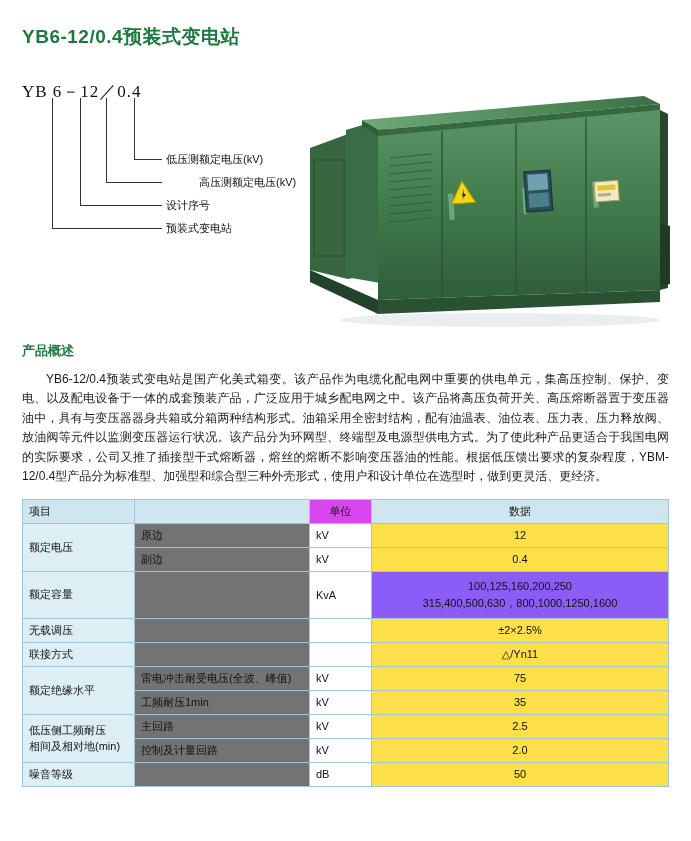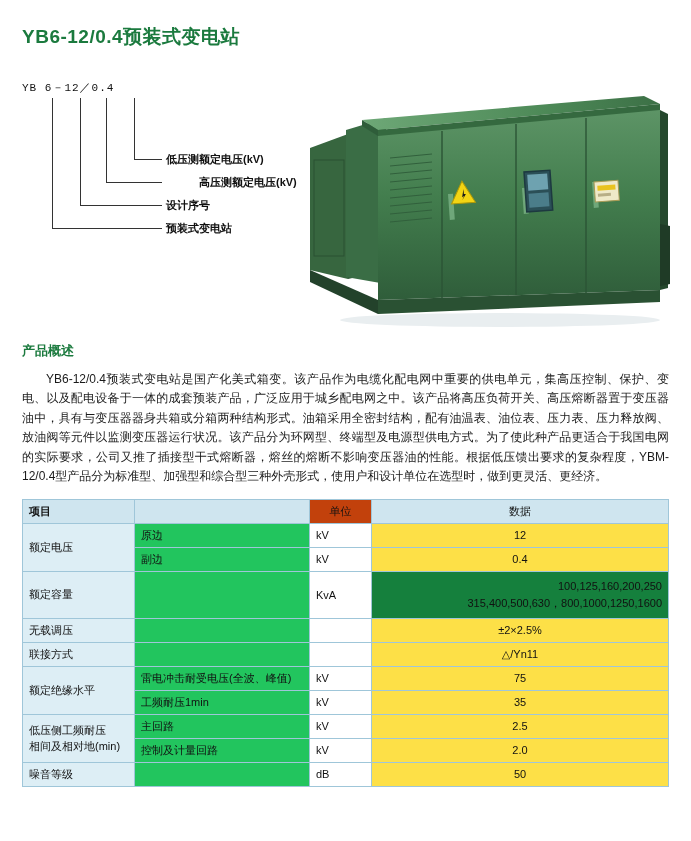--- a/index.html
+++ b/index.html
@@ -28,30 +28,29 @@
     font-weight: bold;
     color: #1b7a3e;
     margin: 0;
     padding-top: 18px;
   }
 
   
   .model-block { position: relative; height: 200px; width: 330px; margin-top: 14px; }
   .model-code {
     position: absolute; top: 0; left: 0;
-    font-size: 11px; color: #111; letter-spacing: 1px;
-    font-family: Liberation Mono, monospace;
+    font-size: 17px; color: #111; letter-spacing: 1px;
+    font-family: Liberation Serif, serif;
   }
   .leader { position: absolute; border-left: 1px solid #333; border-bottom: 1px solid #333; }
   .leg-label {
     position: absolute;
     font-size: 11px;
     color: #111;
     white-space: nowrap;
-    font-weight: bold;
   }
 
   
   .photo {
     position: absolute;
     left: 300px;
     top: 74px;
     width: 372px;
     height: 260px;
   }
@@ -78,24 +77,24 @@
     padding: 4px 6px;
     color: #111;
     font-weight: normal;
   }
   table.spec thead td {
     background: #cfe5ef;
     text-align: center;
     font-weight: normal;
   }
   td.lbl { background: #ddeef5; width: 112px; }
-  td.sub { background: #22c55e; width: 175px; }
+  td.sub { background: #737373; width: 175px; }
   td.unit { width: 62px; text-align: left; background: #ffffff; }
   td.val { text-align: center; background: #fde047; }
-  td.val2 { text-align: right; background: #15803d; line-height: 1.55; }
+  td.val2 { text-align: center; background: #8b5cf6; line-height: 1.55; }
   .rowh { height: 22px; }
 </style>
 </head>
 <body>
 
 <div class="page">
 
   <h1 class="main-title">YB6-12/0.4预装式变电站</h1>
 
 
@@ -207,23 +206,23 @@
   <h2 class="section-heading" style="margin-top:60px;">产品概述</h2>
 
   <div class="overview">
     <p>YB6-12/0.4预装式变电站是国产化美式箱变。该产品作为电缆化配电网中重要的供电单元，集高压控制、保护、变电、以及配电设备于一体的成套预装产品，广泛应用于城乡配电网之中。该产品将高压负荷开关、高压熔断器置于变压器油中，具有与变压器器身共箱或分箱两种结构形式。油箱采用全密封结构，配有油温表、油位表、压力表、压力释放阀、放油阀等元件以监测变压器运行状况。该产品分为环网型、终端型及电源型供电方式。为了使此种产品更适合于我国电网的实际要求，公司又推了插接型干式熔断器，熔丝的熔断不影响变压器油的性能。根据低压馈出要求的复杂程度，YBM-12/0.4型产品分为标准型、加强型和综合型三种外壳形式，使用户和设计单位在选型时，做到更灵活、更经济。</p>
   </div>
 
 
   <table class="spec">
     <thead>
       <tr class="rowh">
-        <td class="lbl" style="text-align:left;font-weight:bold;">项目</td>
+        <td class="lbl" style="text-align:left;">项目</td>
         <td class="sub" style="background:#cfe5ef;"></td>
-        <td class="unit" style="background:#c2410c;">单位</td>
+        <td class="unit" style="background:#d946ef;">单位</td>
         <td class="val" style="background:#cfe5ef;">数据</td>
       </tr>
     </thead>
     <tbody>
       <tr class="rowh">
         <td class="lbl" rowspan="2">额定电压</td>
         <td class="sub">原边</td>
         <td class="unit">kV</td>
         <td class="val">12</td>
       </tr>

